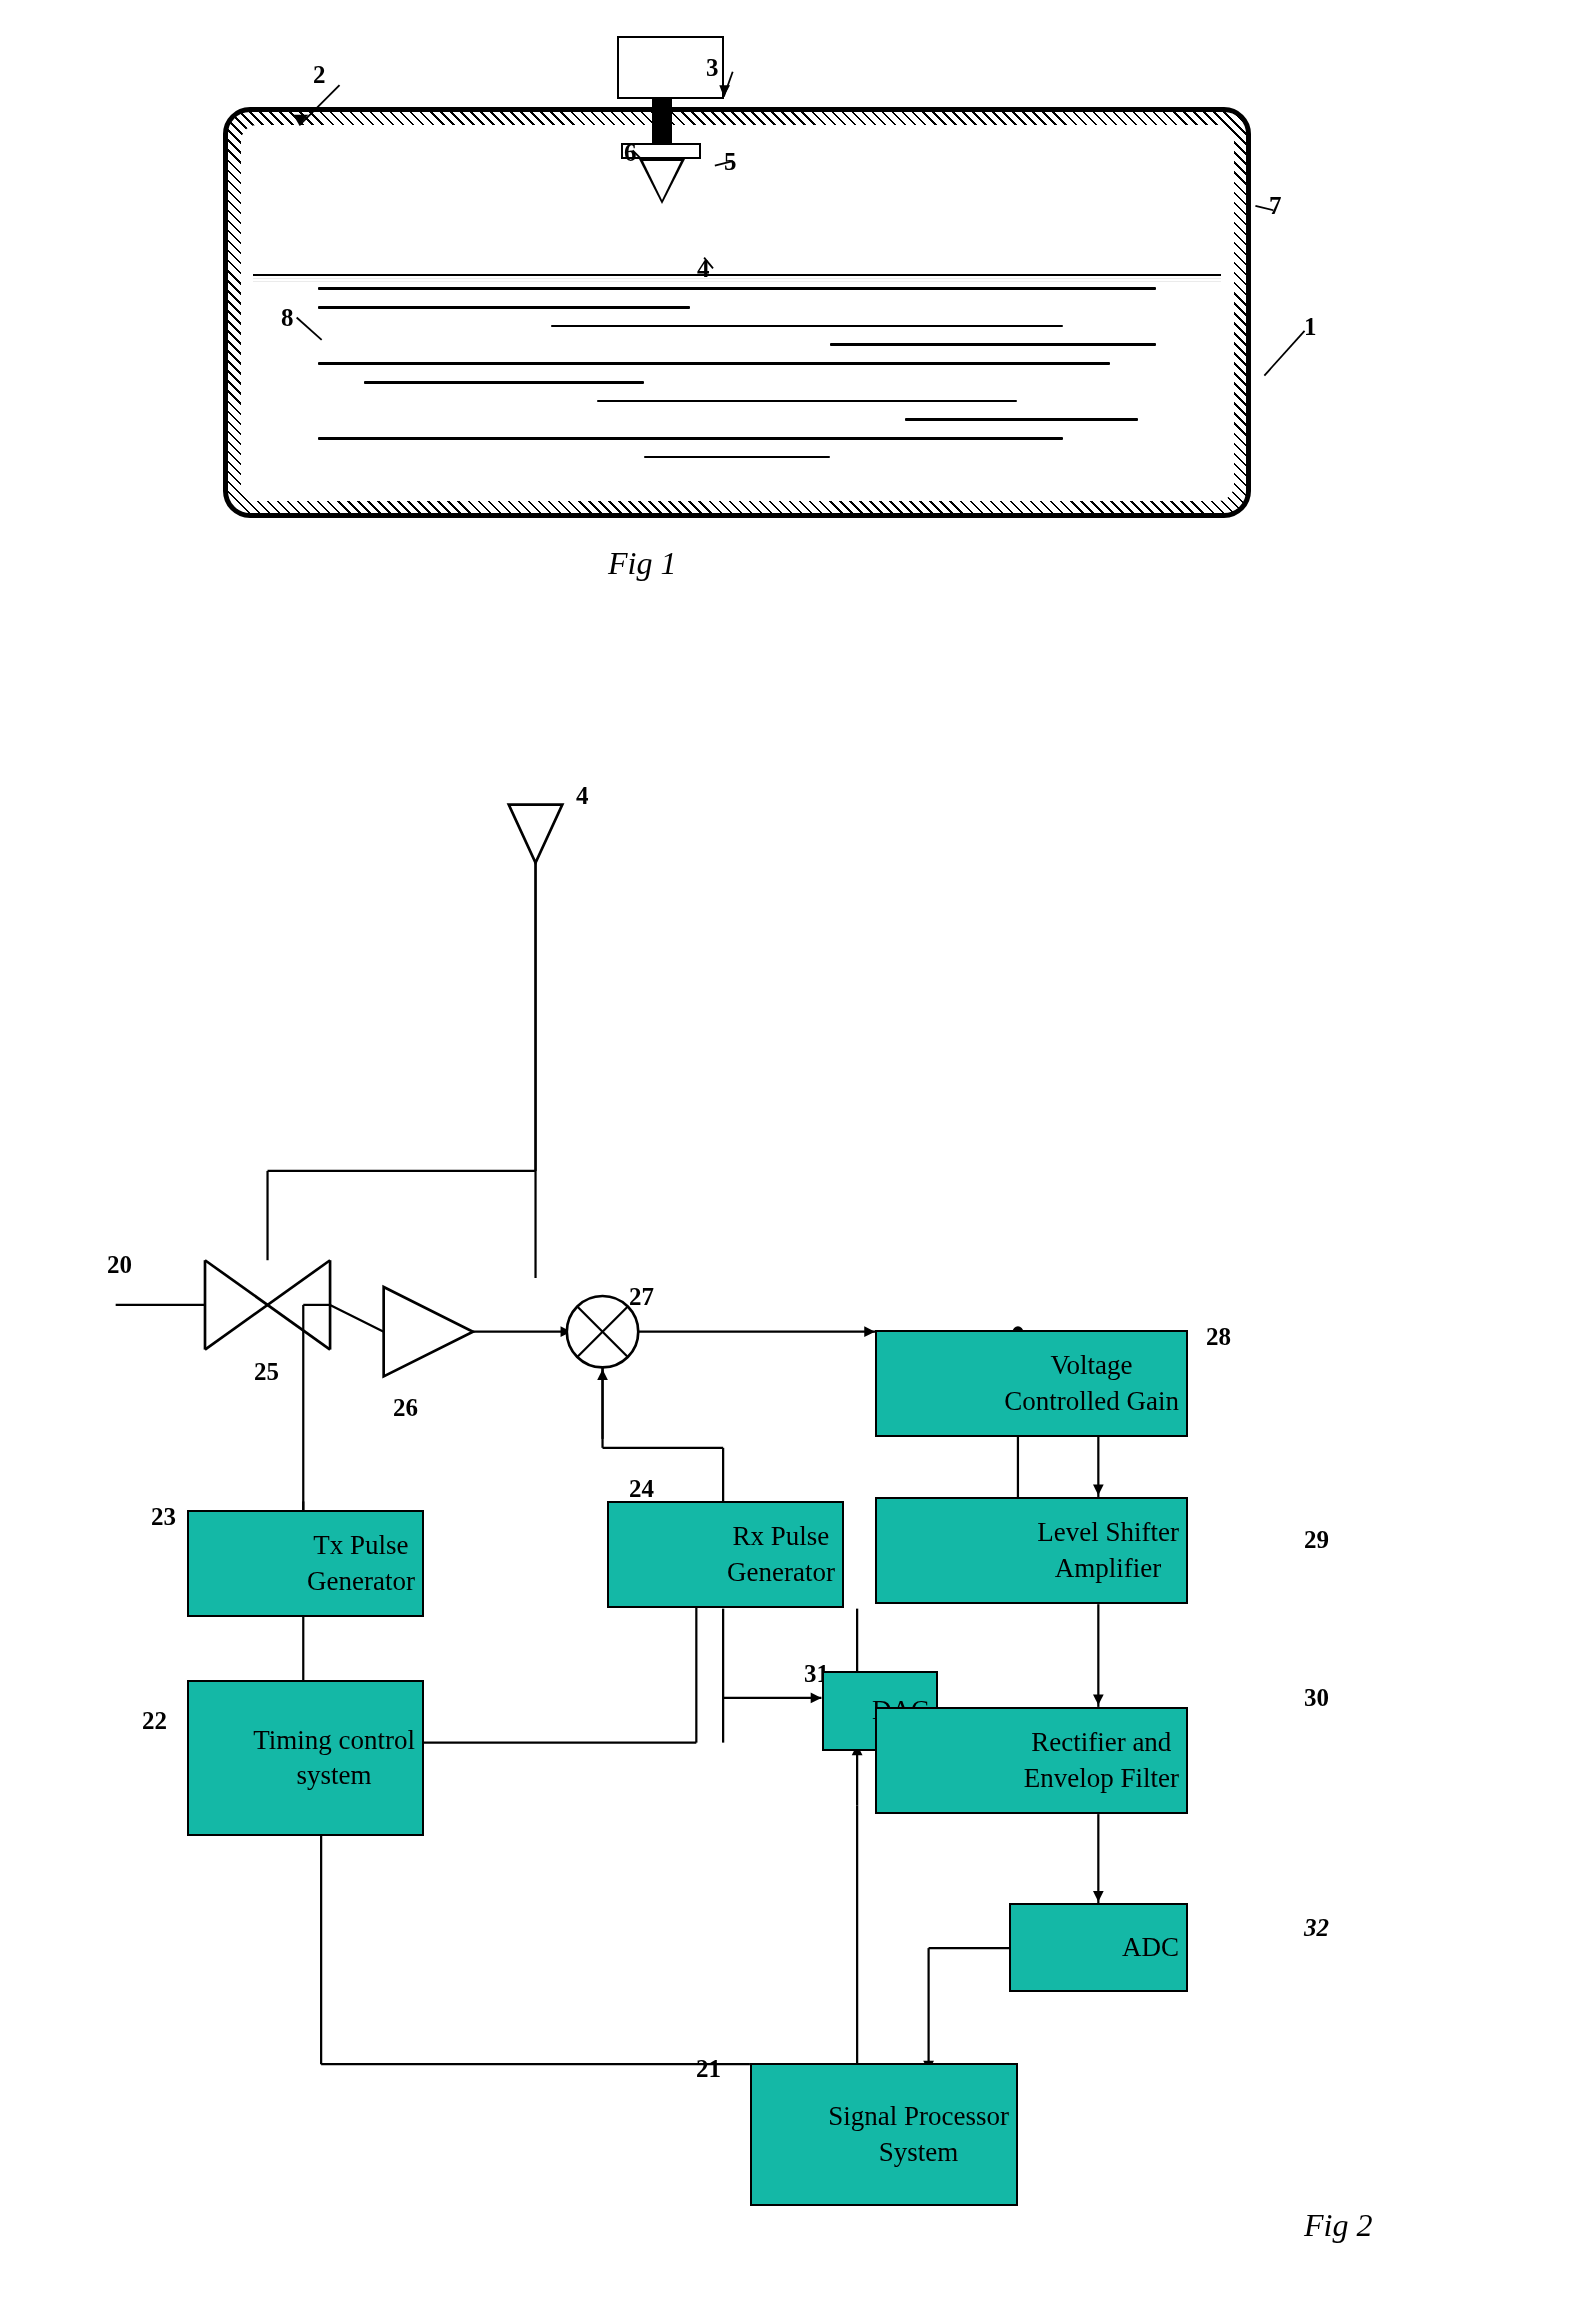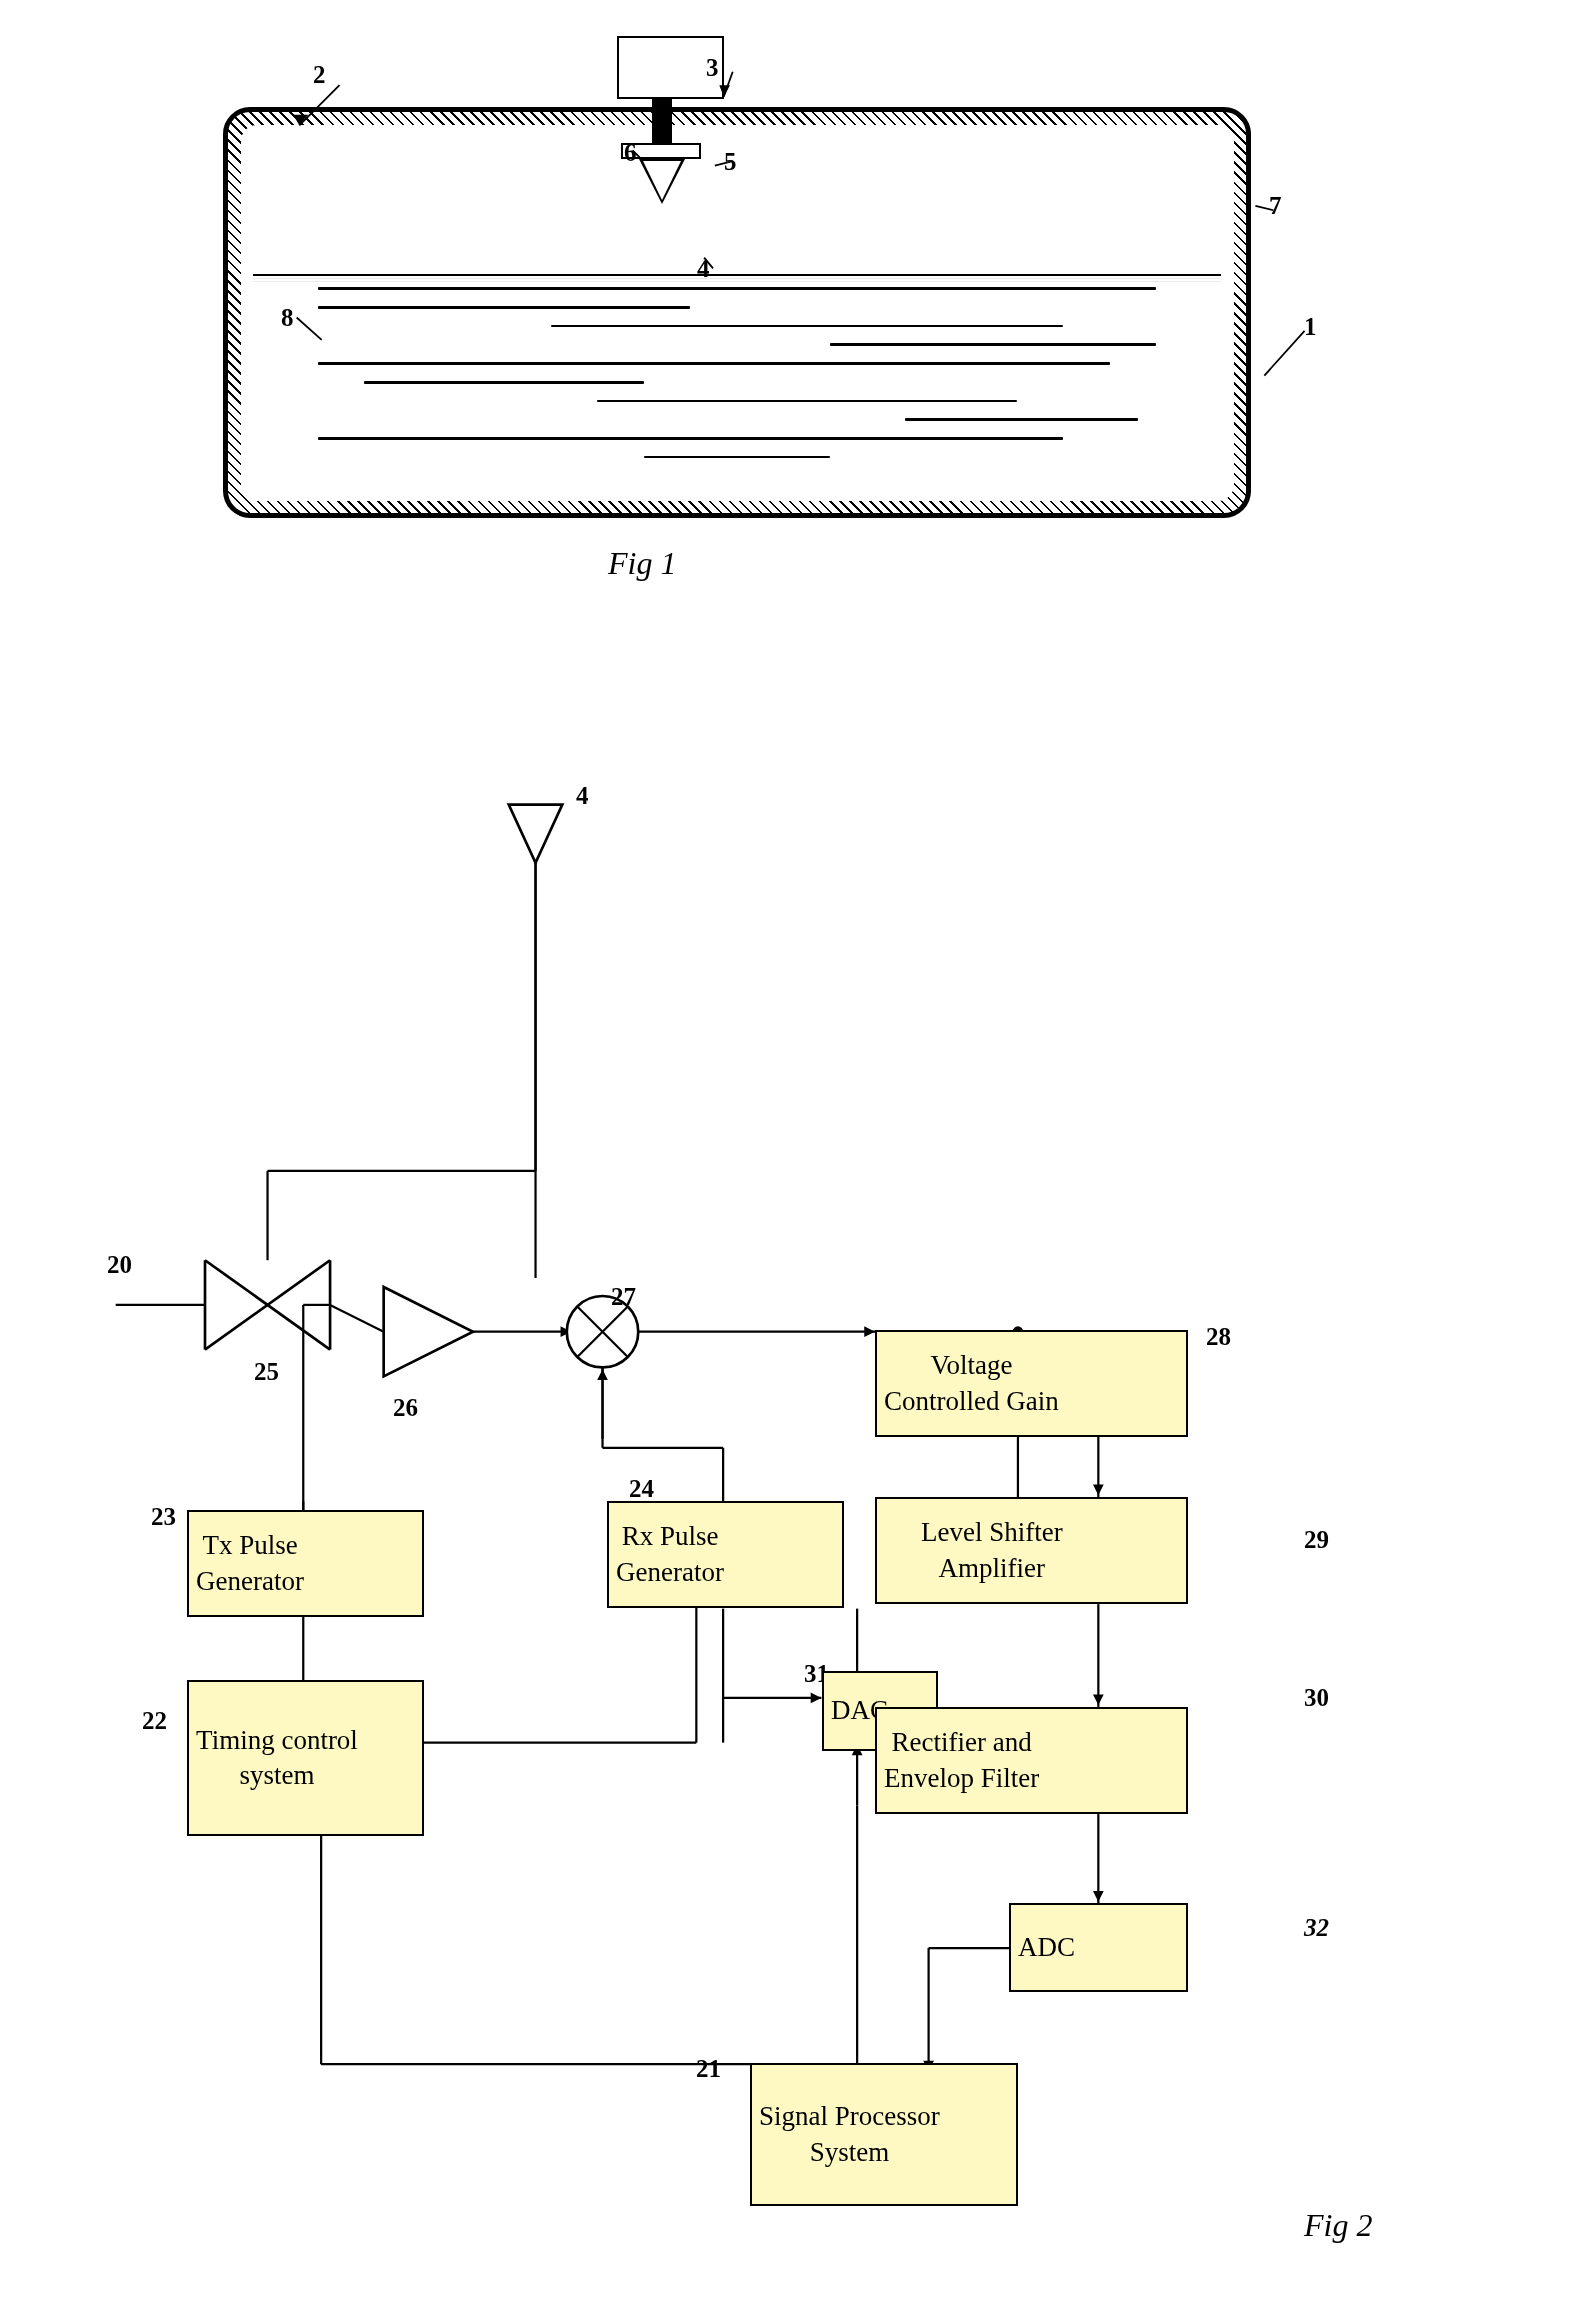--- a/index.html
+++ b/index.html
@@ -166,24 +166,24 @@
       top: 733px;
       left: 71px;
       width: 1474px;
       height: 1519px;
     }
 
     
     .block-box {
       position: absolute;
       border: 2.7px solid #000;
-      background: #fef9c3;
+      background: #14b8a6;
       display: flex;
       align-items: center;
-      justify-content: flex-start;
+      justify-content: flex-end;
       text-align: center;
       font-size: 27px;
       line-height: 1.3;
       padding: 7.1px;
     }
 
     
     .fig2-svg {
       position: absolute;
       top: 0; left: 0;
@@ -374,21 +374,21 @@
   </svg>
 
   <span class="number-label" style="top:49px; left:505px;">4</span>
 
   <span class="number-label" style="top:518px; left:36px;">20</span>
 
   <span class="number-label" style="top:625px; left:183px;">25</span>
 
   <span class="number-label" style="top:661px; left:322px;">26</span>
 
-  <span class="number-label" style="top:550px; left:540px;">27</span>
+  <span class="number-label" style="top:550px; left:558px;">27</span>
 
   <span class="number-label" style="top:590px; left:1135px;">28</span>
 
   <span class="number-label" style="top:793px; left:1233px;">29</span>
 
   <span class="number-label" style="top:951px; left:1233px;">30</span>
 
   <span class="number-label" style="top:927px; left:733px;">31</span>
 
   <span class="number-label" style="top:1181px; left:1233px;font-style:italic;">32</span>

